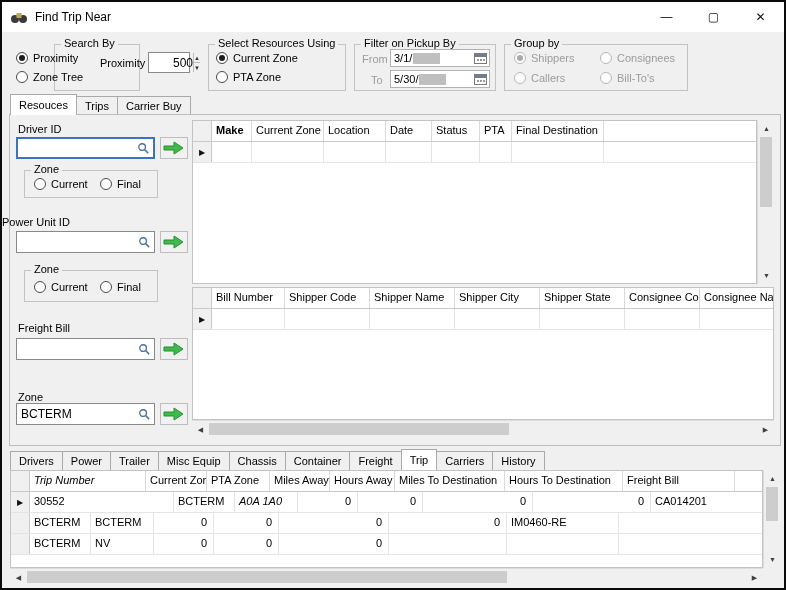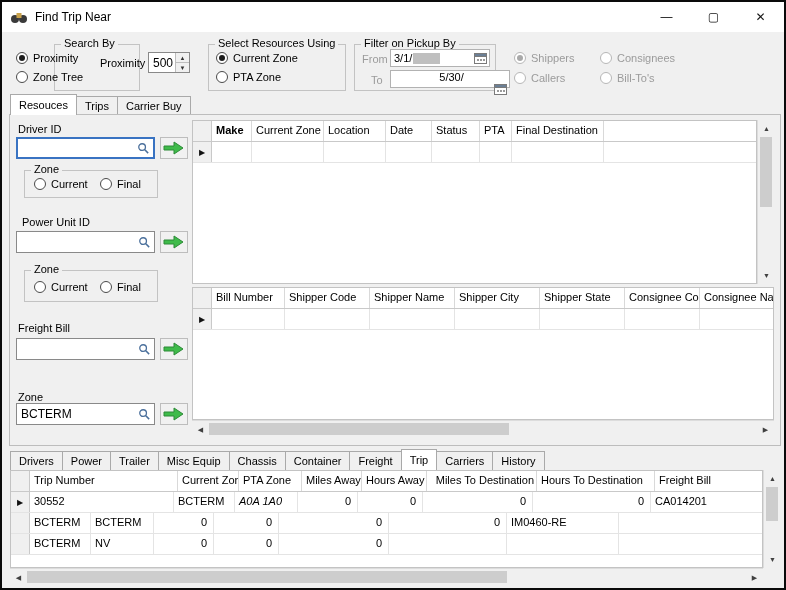--- a/index.html
+++ b/index.html
@@ -16,21 +16,21 @@
   .radio-row{position:absolute;display:flex;align-items:center;gap:5px;font-size:11px;white-space:nowrap;cursor:default;}
   .rb{width:12px;height:12px;border:1px solid #4a4a4a;border-radius:50%;background:#fff;box-sizing:border-box;position:relative;flex:0 0 auto;}
   .rb.sel::after{content:"";position:absolute;left:2px;top:2px;right:2px;bottom:2px;background:#1d1d1d;border-radius:50%;}
   .rb.dis{border-color:#b7b7b7;}
   .rb.dis.sel::after{background:#a9a9a9;}
   .tinput{position:absolute;height:22px;background:#fff;border:1px solid #898989;box-sizing:border-box;display:flex;align-items:center;font-size:12px;}
   .tinput.focus{border:2px solid #3973c2;}
   .tinput .val{flex:1;padding-left:4px;overflow:hidden;white-space:nowrap;}
   .lookup{width:17px;height:16px;display:flex;align-items:center;justify-content:center;flex:0 0 auto;margin-right:1px;}
   .go-btn{position:absolute;width:28px;height:22px;background:#f1f1f1;border:1px solid #bdbdbd;box-sizing:border-box;display:flex;align-items:center;justify-content:center;padding:0;}
-  .spinner{position:absolute;width:42px;height:21px;background:#fff;border:1px solid #898989;box-sizing:border-box;display:flex;}
+  .spinner{position:absolute;width:42px;height:21px;background:#fff;border:1px solid #898989;box-sizing:border-box;display:flex;padding-left:20px;}
   .spin-val{flex:1;font-size:12px;padding:3px 0 0 4px;}
   .spin-btns{width:13px;border-left:1px solid #bdbdbd;display:flex;flex-direction:column;}
   .spin-b{flex:1;display:flex;align-items:center;justify-content:center;font-size:6px;color:#333;background:#f0f0f0;}
   .spin-b.top{border-bottom:1px solid #bdbdbd;}
   .date-field{position:absolute;height:18px;background:#fff;border:1px solid #b2b2b2;box-sizing:border-box;display:flex;align-items:center;font-size:11px;padding-left:3px;}
   .redact{width:27px;height:11px;background:#bfbfbf;margin-left:1px;}
   .cal-btn{margin-left:auto;width:17px;height:16px;display:flex;align-items:center;justify-content:center;}
   .tabstrip{position:absolute;display:flex;align-items:flex-end;height:21px;}
   .tab{height:19px;background:#f0f0f0;border:1px solid #a9a9a9;border-bottom:none;padding:0 8px;display:flex;align-items:center;font-size:11px;margin-right:-1px;box-sizing:border-box;white-space:nowrap;}
   .tab.active{background:#fff;height:21px;position:relative;z-index:3;}
@@ -115,34 +115,37 @@
       <svg width="13" height="12" viewBox="0 0 13 12">
           <rect x="0.5" y="1.5" width="12" height="10" fill="#ffffff" stroke="#7a7a7a"></rect>
           <rect x="0.5" y="1.5" width="12" height="3" fill="#6b7f95" stroke="#7a7a7a"></rect>
           <rect x="3" y="7" width="2" height="2" fill="#9a9a9a"></rect>
           <rect x="6" y="7" width="2" height="2" fill="#9a9a9a"></rect>
           <rect x="9" y="7" width="2" height="2" fill="#9a9a9a"></rect>
         </svg>
     </span>
   </div>
   <span class="lbl gray" style="left:369px;top:72px;">To</span>
-  <div class="date-field" style="left:388px;top:68px;width:120px;flex-direction:column;">
+  <div class="date-field" style="left:388px;top:68px;width:100px;">
     <span>5/30/</span>
     <span class="redact"></span>
     <span class="cal-btn">
       <svg width="13" height="12" viewBox="0 0 13 12">
           <rect x="0.5" y="1.5" width="12" height="10" fill="#ffffff" stroke="#7a7a7a"></rect>
           <rect x="0.5" y="1.5" width="12" height="3" fill="#6b7f95" stroke="#7a7a7a"></rect>
           <rect x="3" y="7" width="2" height="2" fill="#9a9a9a"></rect>
           <rect x="6" y="7" width="2" height="2" fill="#9a9a9a"></rect>
           <rect x="9" y="7" width="2" height="2" fill="#9a9a9a"></rect>
         </svg>
     </span>
   </div>
 
+  <div class="groupbox" style="left:502px;top:42px;width:184px;height:47px;">
+    <span class="legend">Group by</span>
+  </div>
   <div class="radio-row" style="left:512px;top:50px;">
     <span class="rb dis sel"></span>
     <span class="gray">Shippers</span>
   </div>
   <div class="radio-row" style="left:598px;top:50px;">
     <span class="rb dis"></span>
     <span class="gray">Consignees</span>
   </div>
   <div class="radio-row" style="left:512px;top:70px;">
     <span class="rb dis"></span>
@@ -182,21 +185,21 @@
   </div>
   <div class="radio-row" style="left:32px;top:176px;">
     <span class="rb"></span>
     <span>Current</span>
   </div>
   <div class="radio-row" style="left:98px;top:176px;">
     <span class="rb"></span>
     <span>Final</span>
   </div>
 
-  <span class="lbl" style="left:20px;top:214px;">Power Unit ID</span>
+  <span class="lbl" style="left:0;top:214px;">Power Unit ID</span>
   <div class="tinput" style="left:14px;top:229px;width:139px;">
     <span class="val"></span>
     <span class="lookup">
       <svg width="13" height="13" viewBox="0 0 14 14">
           <circle cx="5.5" cy="5.5" r="3.6" fill="none" stroke="#4a6f9b" stroke-width="1.4"></circle>
           <line x1="8.4" y1="8.4" x2="12" y2="12" stroke="#4a6f9b" stroke-width="1.6"></line>
         </svg>
     </span>
   </div>
   <button class="go-btn" style="left:158px;top:229px;">
@@ -320,26 +323,26 @@
     <div class="tab">Container</div>
     <div class="tab">Freight</div>
     <div class="tab active">Trip</div>
     <div class="tab">Carriers</div>
     <div class="tab">History</div>
   </div>
 
   <div class="grid" style="left:8px;top:468px;width:753px;height:98px;">
     <div class="g-header">
       <div class="marker"></div>
-      <div class="g-hcell" style="width:148px;">Trip Number</div>
+      <div class="g-hcell" style="width:116px;font-style:italic;">Trip Number</div>
       <div class="g-hcell" style="width:61px;">Current Zone</div>
       <div class="g-hcell" style="width:63px;">PTA Zone</div>
       <div class="g-hcell" style="width:60px;">Miles Away</div>
       <div class="g-hcell" style="width:65px;">Hours Away</div>
-      <div class="g-hcell" style="width:110px;text-align:right;">Miles To Destination</div>
+      <div class="g-hcell" style="width:110px;">Miles To Destination</div>
       <div class="g-hcell" style="width:118px;">Hours To Destination</div>
       <div class="g-hcell" style="width:112px;">Freight Bill</div>
     </div>
     <div class="g-row">
       <div class="marker">▶</div>
       <div class="g-cell" style="width:144px;">30552</div>
       <div class="g-cell" style="width:61px;">BCTERM</div>
       <div class="g-cell" style="width:63px;font-style:italic;">A0A 1A0</div>
       <div class="g-cell num" style="width:60px;">0</div>
       <div class="g-cell num" style="width:65px;">0</div>

